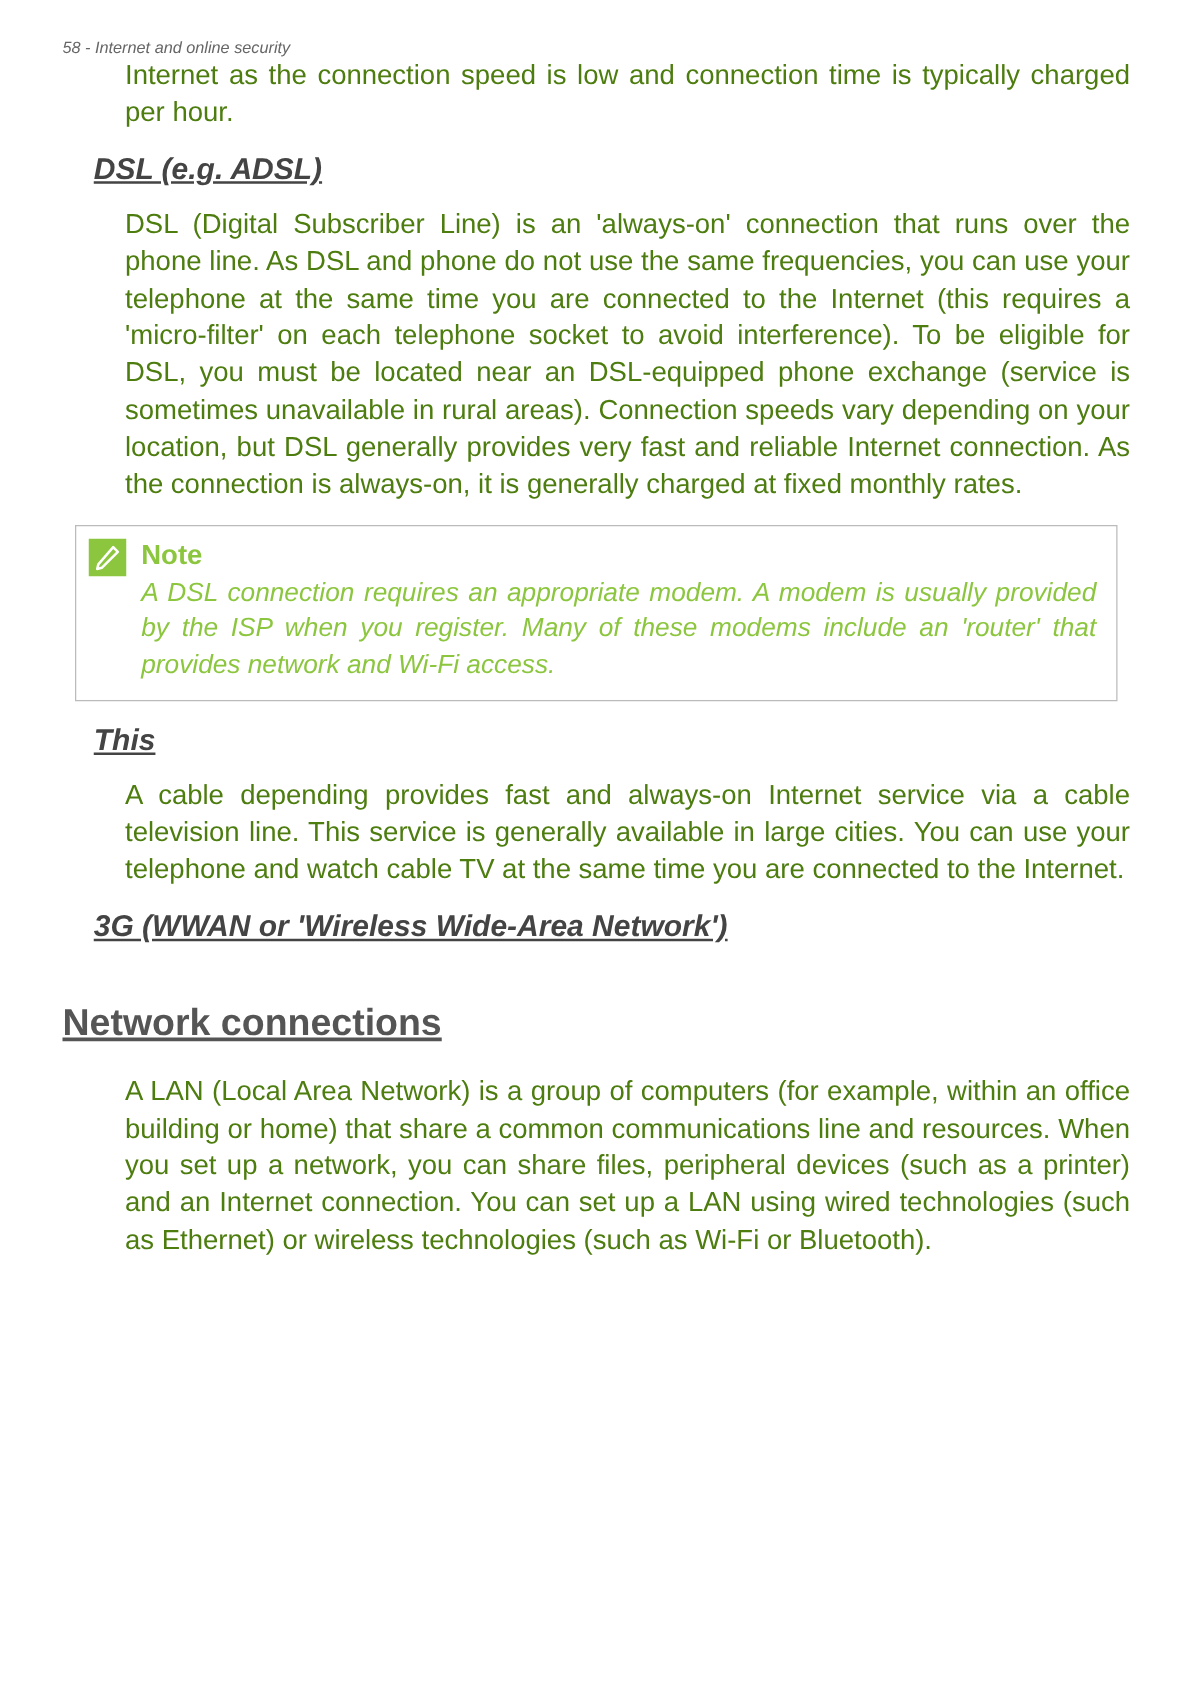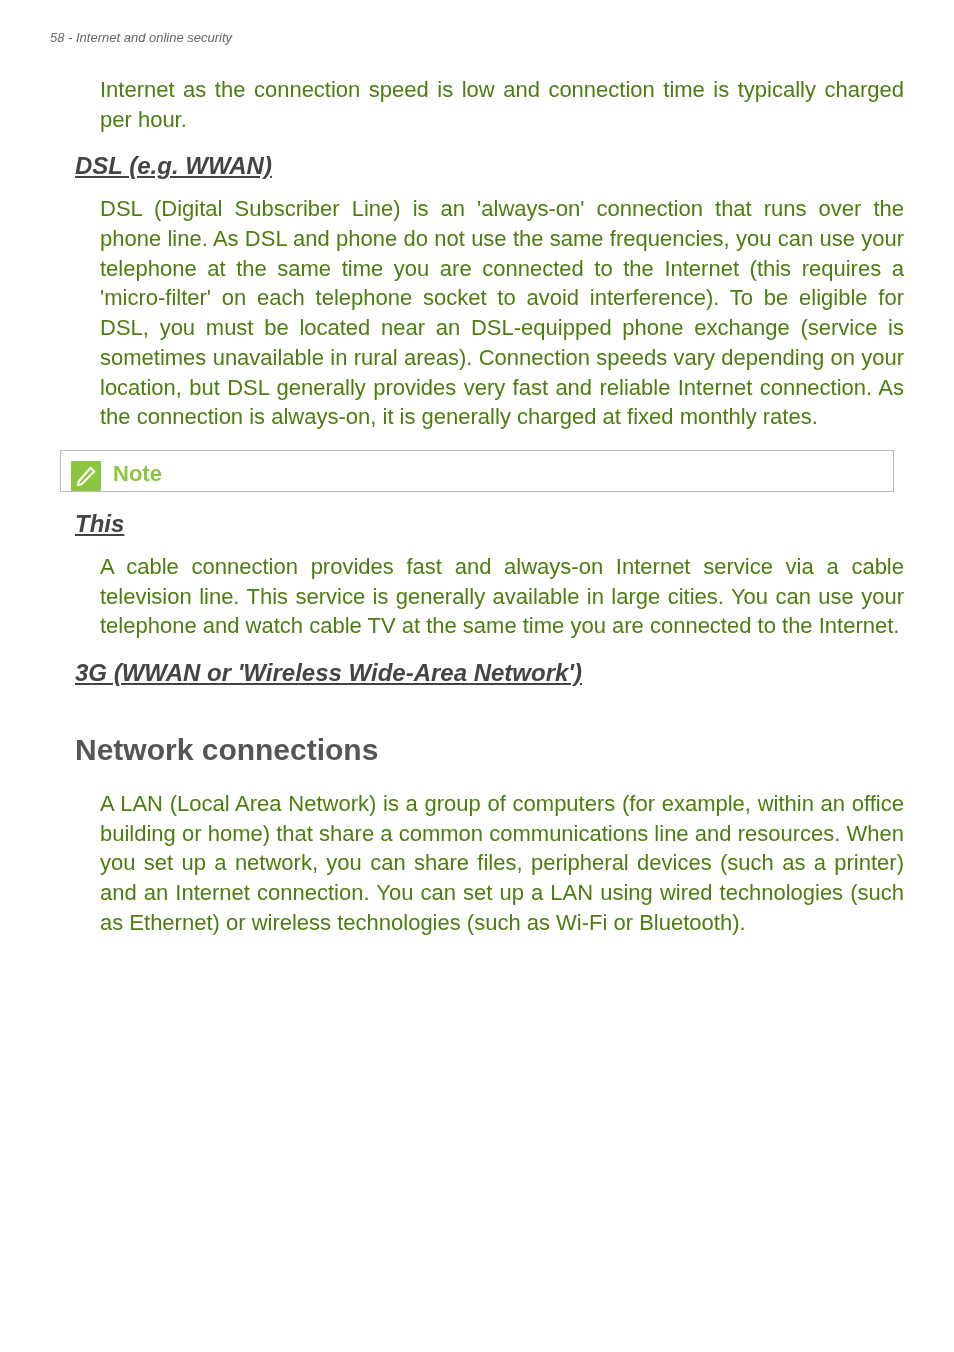--- a/index.html
+++ b/index.html
@@ -8,21 +8,20 @@
     background: #fff;
     width: 954px;
     min-height: 1352px;
     padding: 30px 50px 50px 50px;
     color: #333;
   }
   .page-header {
     font-size: 13px;
     font-style: italic;
     color: #666;
-    margin-bottom: 30px;
   }
   .body-para {
     font-size: 22px;
     color: #4d7c0f;
     text-align: justify;
     margin-left: 50px;
     margin-bottom: 18px;
     line-height: 1.35;
   }
   .subsection-heading {
@@ -30,21 +29,21 @@
     font-style: italic;
     color: #444;
     text-decoration: underline;
     margin-left: 25px;
     margin-top: 14px;
     margin-bottom: 14px;
   }
   .note-box {
     border: 1px solid #bbb;
     margin: 18px 10px 18px 10px;
-    padding: 10px 16px 0 52px;
+    padding: 10px 16px 14px 52px;
     position: relative;
   }
   .note-icon {
     position: absolute;
     left: 10px;
     top: 10px;
     width: 30px;
     height: 30px;
     background: #8cc63f;
     display: flex;
@@ -62,46 +61,47 @@
     font-size: 21px;
     font-style: italic;
     color: #8cc63f;
     text-align: justify;
     line-height: 1.35;
   }
   .section-heading {
     font-size: 30px;
     font-weight: bold;
     color: #555;
-    margin-left: 25px;
     margin-top: 46px;
     margin-bottom: 22px;
+    text-decoration: underline;
   }
 </style>
 </head>
 <body>
 
 <div class="page-header">58 - Internet and online security</div>
 
 <p class="body-para">Internet as the connection speed is low and connection time is typically charged per hour.</p>
 
-<h3 class="subsection-heading">DSL (e.g. WWAN)</h3>
+<h3 class="subsection-heading">DSL (e.g. ADSL)</h3>
 
 <p class="body-para">DSL (Digital Subscriber Line) is an 'always-on' connection that runs over the phone line. As DSL and phone do not use the same frequencies, you can use your telephone at the same time you are connected to the Internet (this requires a 'micro-filter' on each telephone socket to avoid interference). To be eligible for DSL, you must be located near an DSL-equipped phone exchange (service is sometimes unavailable in rural areas). Connection speeds vary depending on your location, but DSL generally provides very fast and reliable Internet connection. As the connection is always-on, it is generally charged at fixed monthly rates.</p>
 
 <div class="note-box">
   <div class="note-icon">
     <svg viewBox="0 0 24 24" fill="none" stroke="#fff" stroke-width="2.2" stroke-linecap="round" stroke-linejoin="round">
       <path d="M17 3l4 4L7 21l-4 1 1-4L17 3z"></path>
     </svg>
   </div>
   <div class="note-title">Note</div>
+  <div class="note-body">A DSL connection requires an appropriate modem. A modem is usually provided by the ISP when you register. Many of these modems include an 'router' that provides network and Wi-Fi access.</div>
 </div>
 
 <h3 class="subsection-heading">This</h3>
 
-<p class="body-para">A cable connection provides fast and always-on Internet service via a cable television line. This service is generally available in large cities. You can use your telephone and watch cable TV at the same time you are connected to the Internet.</p>
+<p class="body-para">A cable depending provides fast and always-on Internet service via a cable television line. This service is generally available in large cities. You can use your telephone and watch cable TV at the same time you are connected to the Internet.</p>
 
 <h3 class="subsection-heading">3G (WWAN or 'Wireless Wide-Area Network')</h3>
 
 <h2 class="section-heading">Network connections</h2>
 
 <p class="body-para">A LAN (Local Area Network) is a group of computers (for example, within an office building or home) that share a common communications line and resources. When you set up a network, you can share files, peripheral devices (such as a printer) and an Internet connection. You can set up a LAN using wired technologies (such as Ethernet) or wireless technologies (such as Wi-Fi or Bluetooth).</p>
 
 </body></html>

